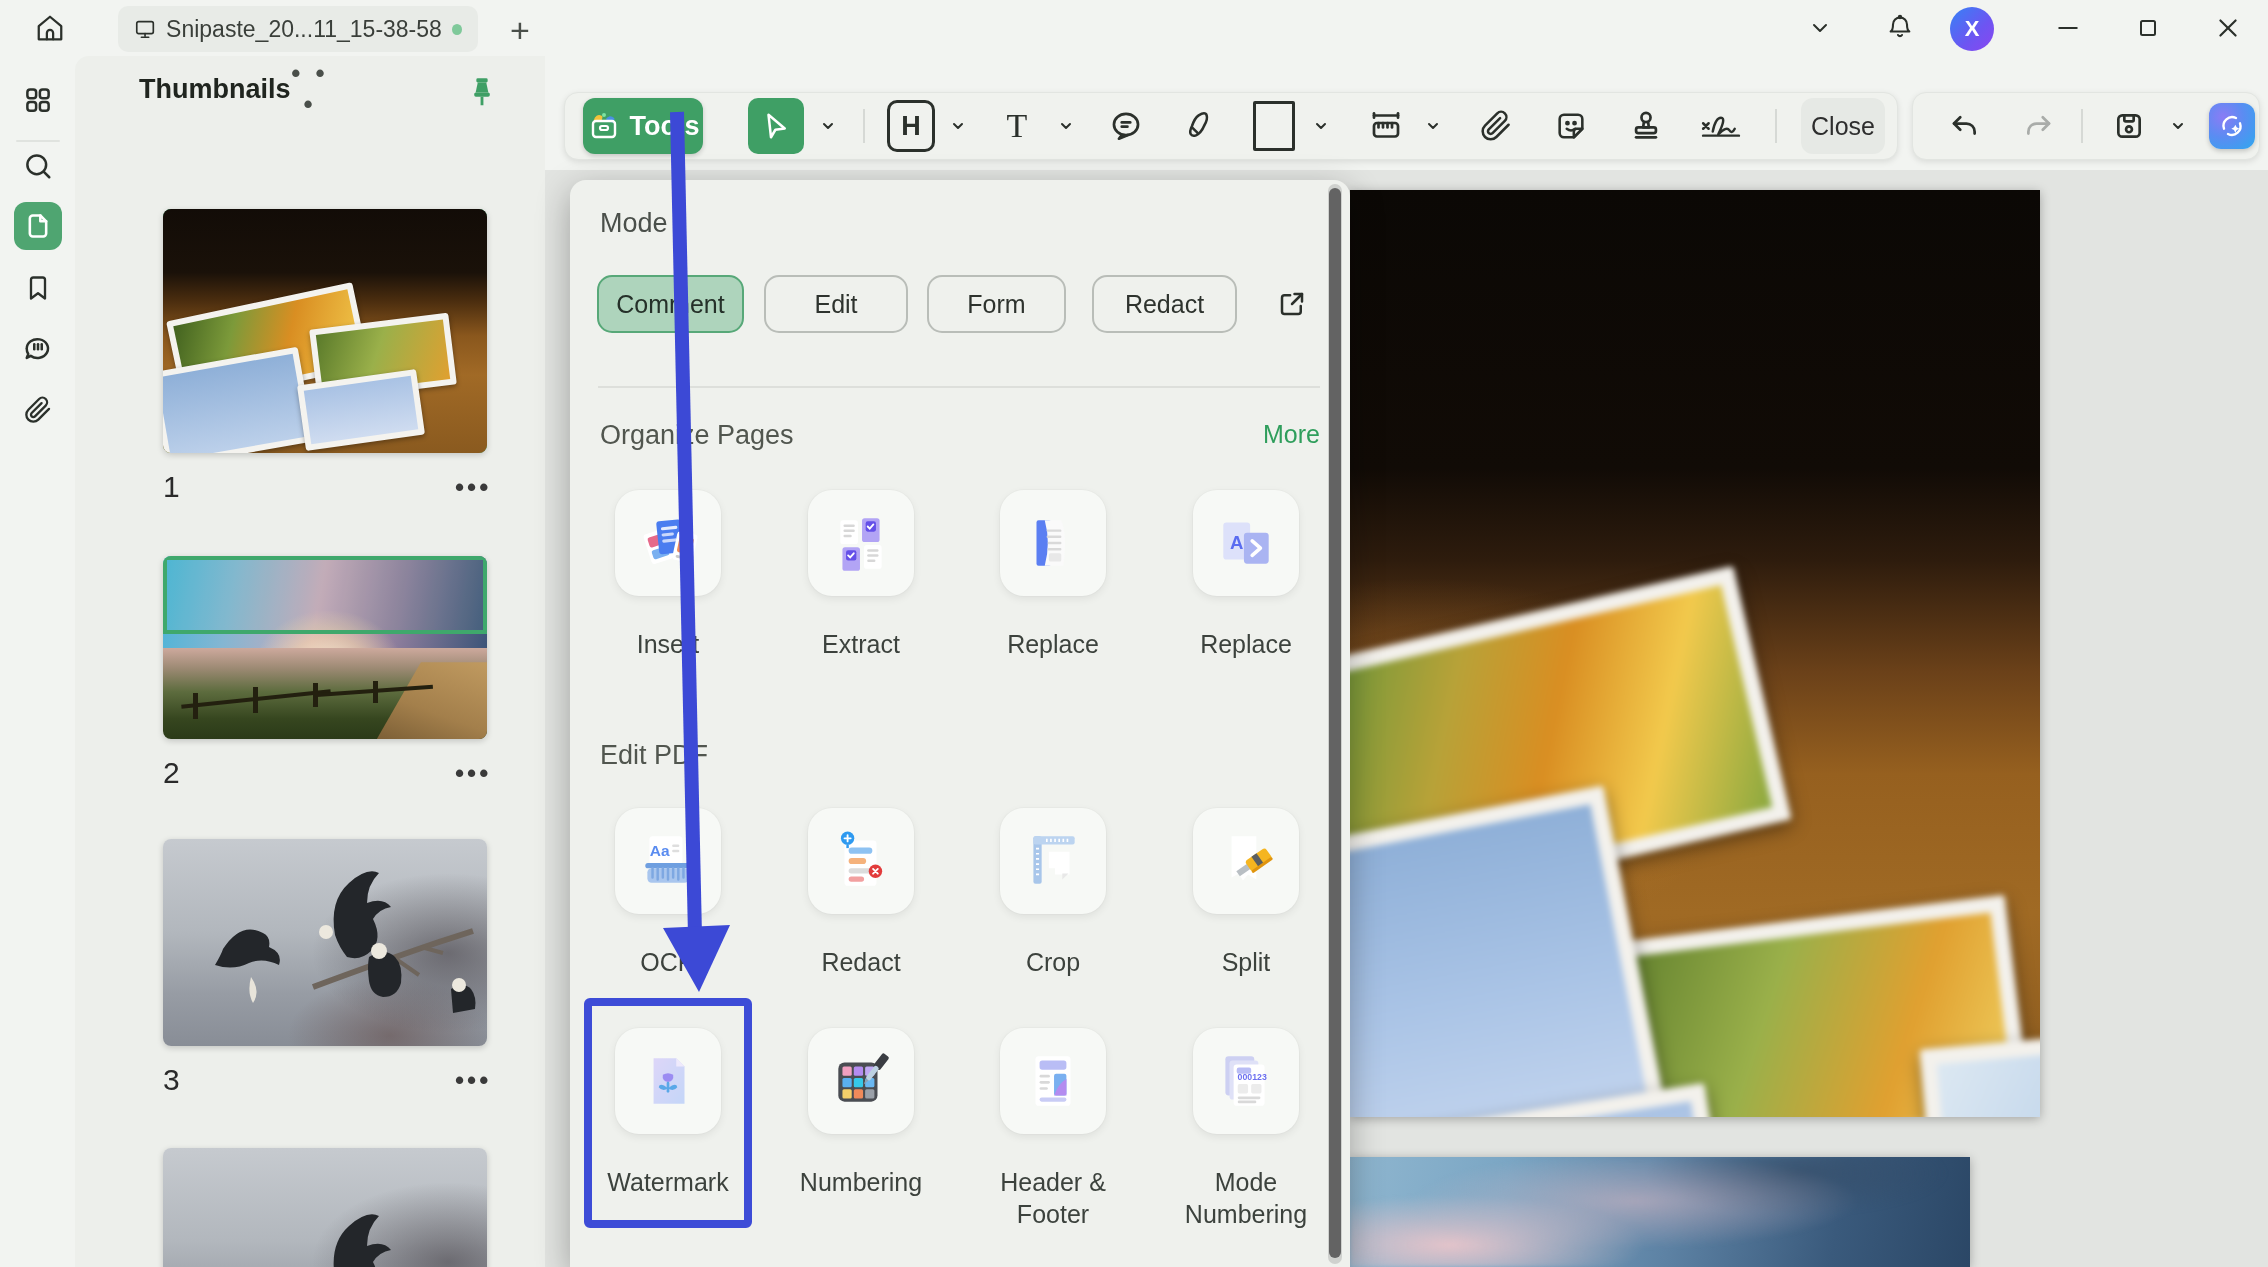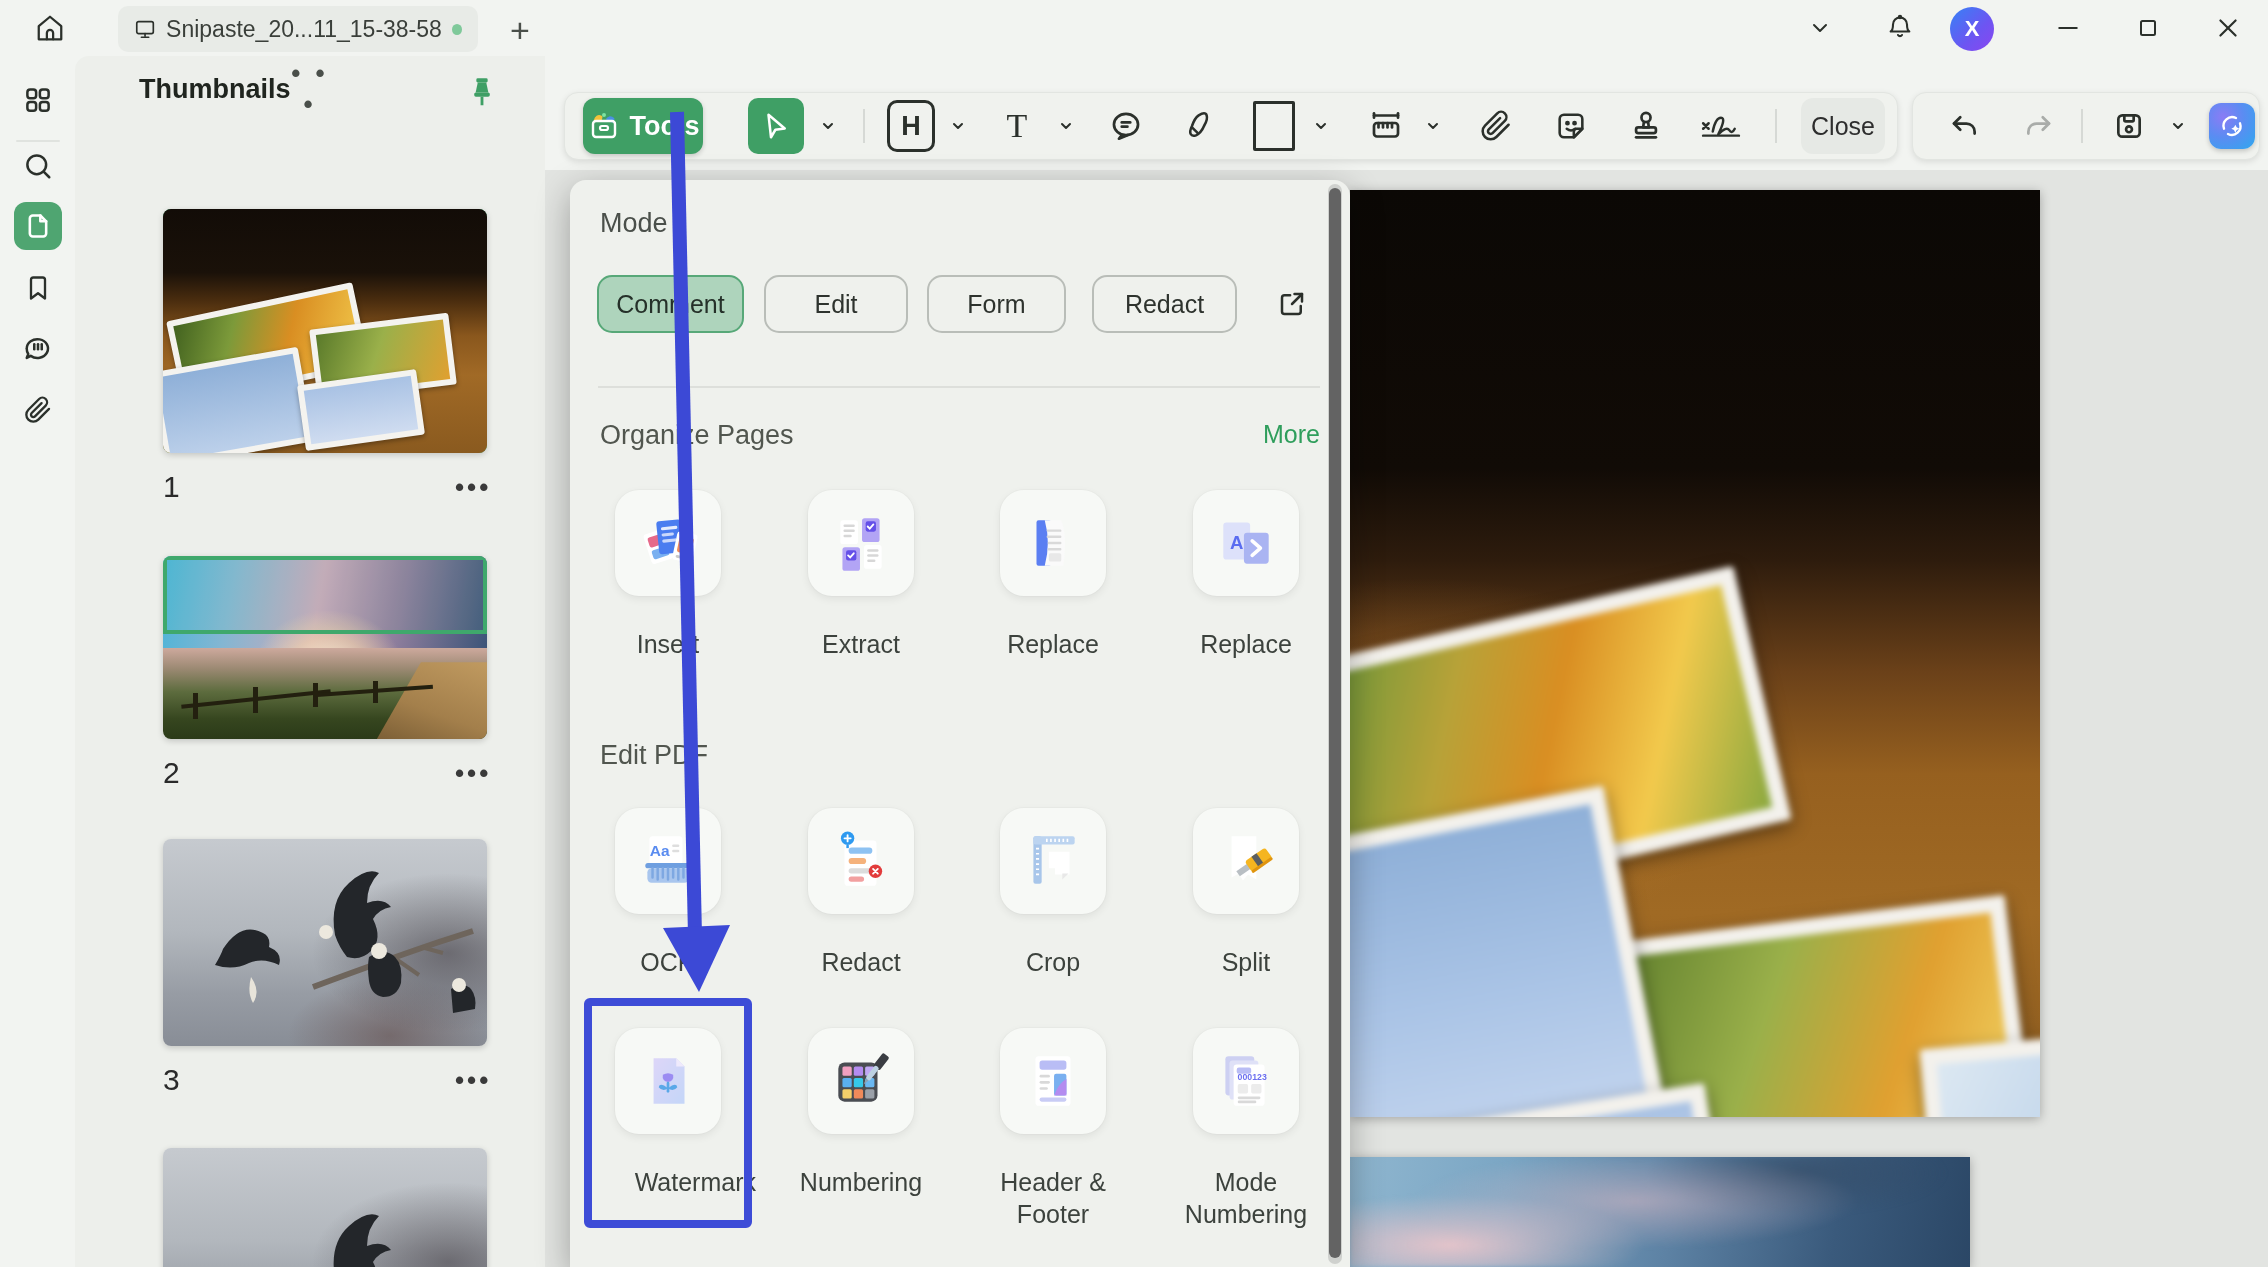--- a/index.html
+++ b/index.html
@@ -676,21 +676,21 @@
         <rect x="16" y="12" width="28" height="38" rx="3" fill="#dfe1f7"></rect>
         <rect x="20" y="16" width="30" height="40" rx="3" fill="#fff"></rect>
         <rect x="23" y="19" width="14" height="6" rx="2" fill="#b9bdf5"></rect>
         <text x="38" y="31" text-anchor="middle" font-size="8.5" font-weight="bold" fill="#6b6ff0" font-family="Liberation Sans,sans-serif">000123</text>
         <rect x="24" y="35" width="10" height="9" rx="1.5" fill="#ececec"></rect>
           <rect x="37" y="35" width="10" height="9" rx="1.5" fill="#ececec"></rect>
         <rect x="24" y="47" width="22" height="2.6" rx="1.3" fill="#d9d9d9"></rect>
           <rect x="24" y="51" width="18" height="2.6" rx="1.3" fill="#d9d9d9"></rect>
       </svg>
     </div>
-    <div class="clabel" style="left:10px;top:986px;text-align:right;">Watermark</div>
+    <div class="clabel" style="left:10px;top:986px;">Watermark</div>
     <div class="clabel" style="left:203px;top:986px;">Numbering</div>
     <div class="clabel" style="left:395px;top:986px;">Header &amp; Footer</div>
     <div class="clabel" style="left:588px;top:986px;">Mode Numbering</div>
 
     <div class="abs hlbox"></div>
 
     <div class="abs mscroll">
       <div class="mthumb"></div>
     </div>
   </div>

